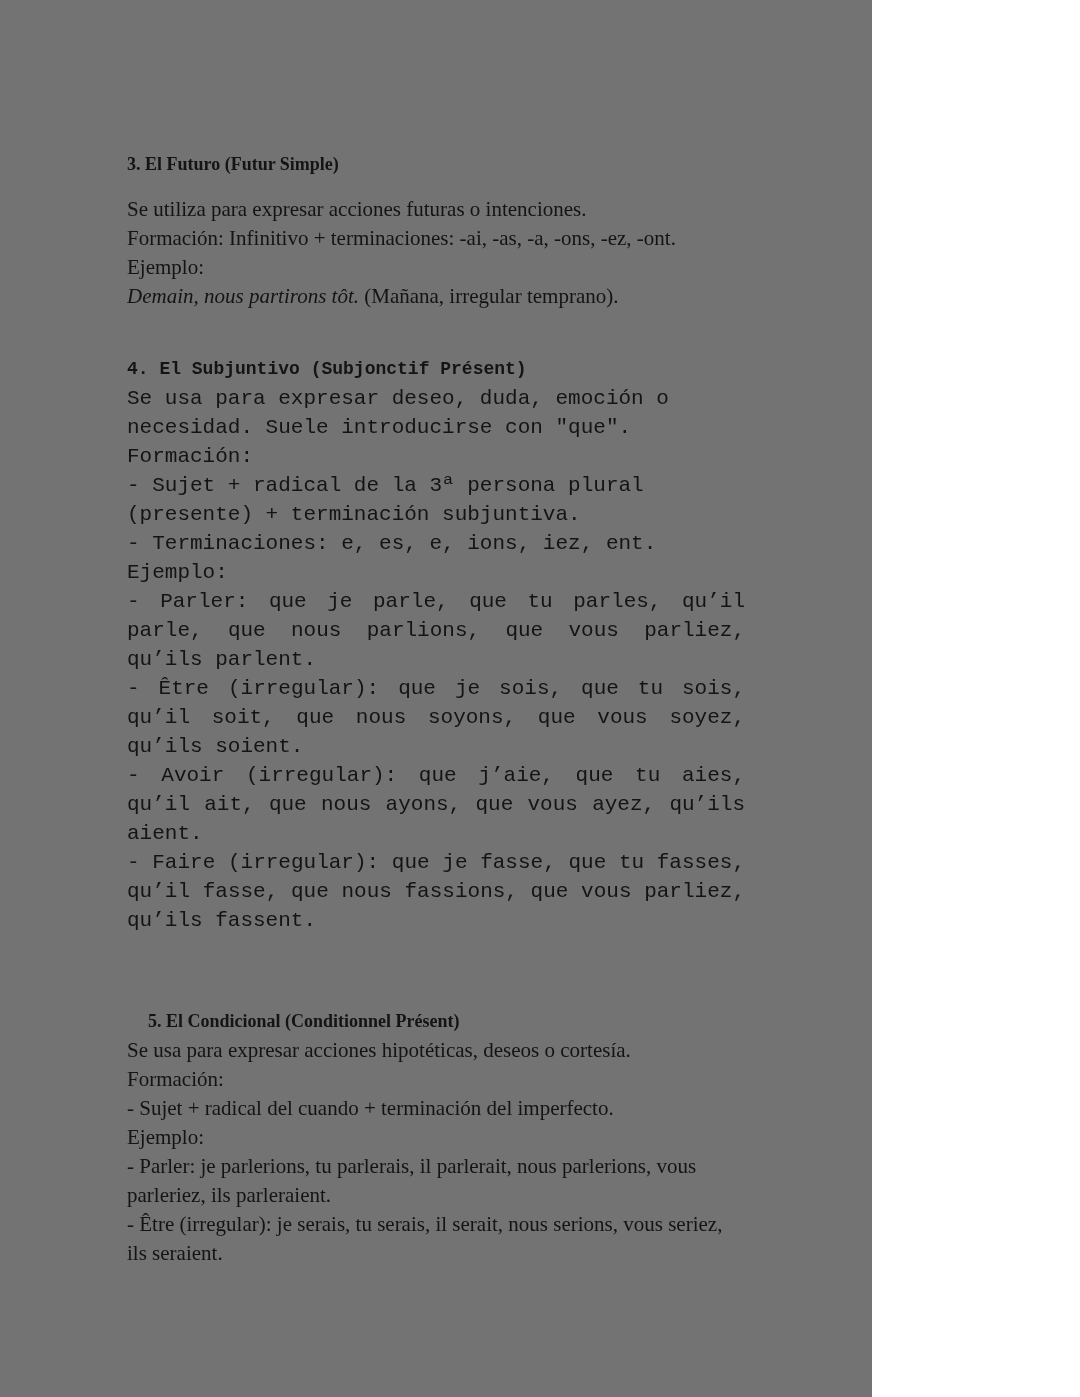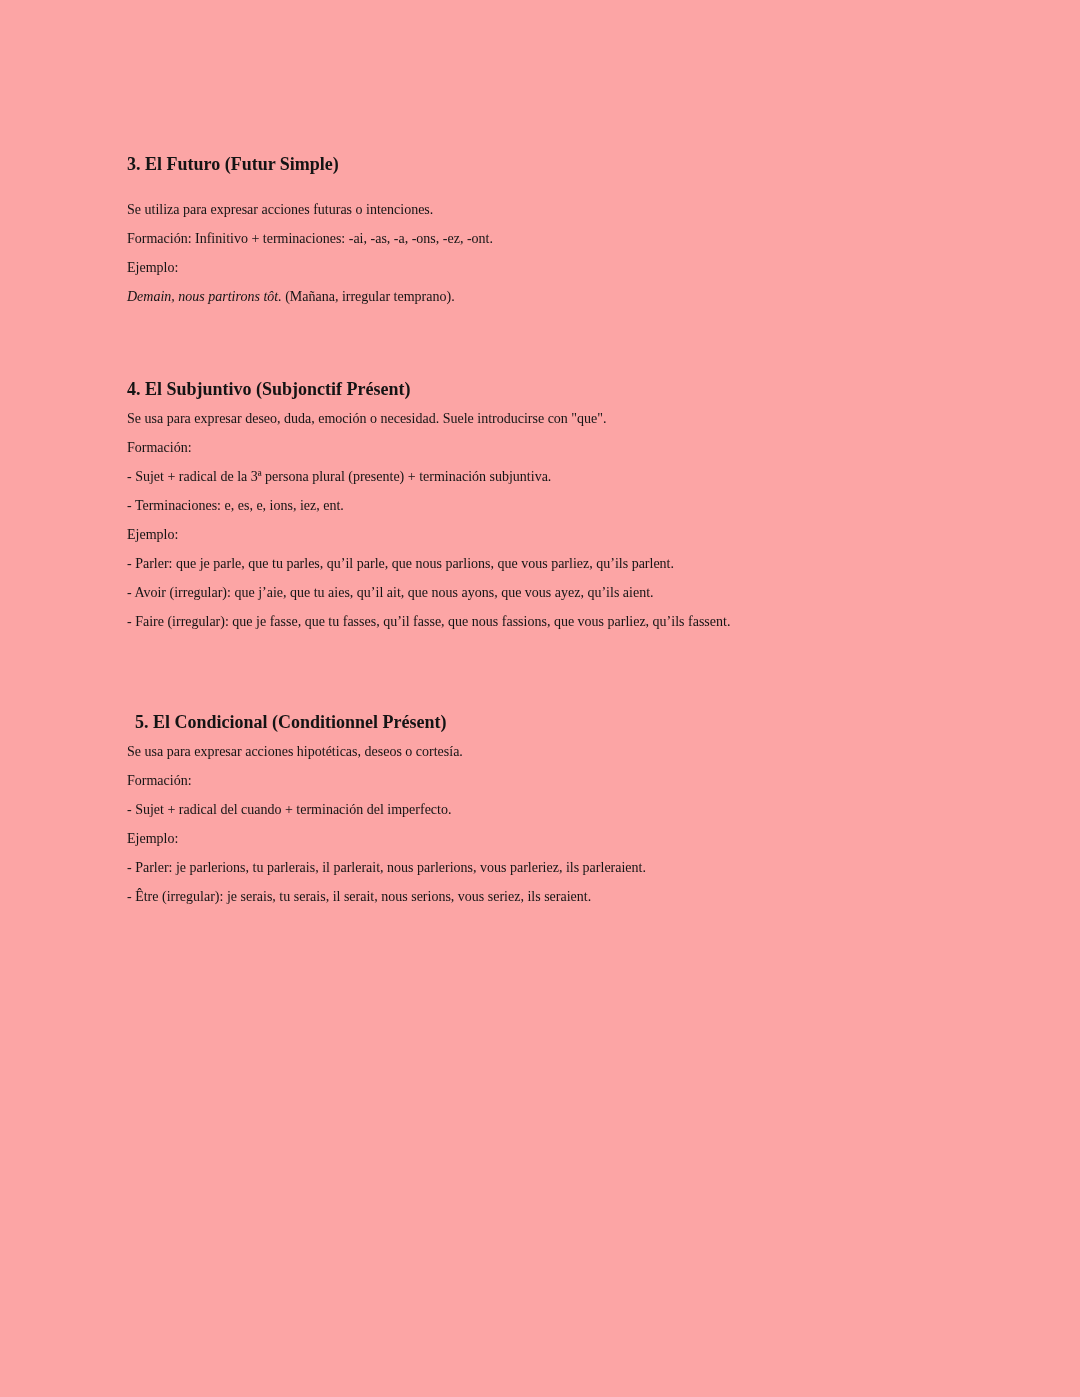--- a/index.html
+++ b/index.html
@@ -8,42 +8,42 @@
     background: #ffffff;
   }
   body {
     width: 1080px;
     min-height: 1397px;
     font-family: "Liberation Serif", "DejaVu Serif", serif;
     color: #141414;
   }
   .page {
     box-sizing: border-box;
-    width: 1080px;
+    width: 872px;
     min-height: 1397px;
     padding: 150px 127px 80px 127px;
-    background: #fca5a5;
+    background: #737373;
   }
   .h {
     font-size: 18px;
     line-height: 29px;
     font-weight: bold;
     margin: 0;
   }
   .h.mb { margin-bottom: 16px; }
-  .indent-sm { padding-left: 8px; }
+  .indent-sm { padding-left: 8px; margin-left: 13px; }
   p.line {
-    font-size: 14px;
+    font-size: 21px;
     line-height: 29px;
     margin: 0;
   }
   p.just { text-align: justify; }
   .it { font-style: italic; margin-top: 31px; }
   .mt-blank { margin-top: 29px; }
-  .sec-4 { margin-top: 64px; }
+  .sec-4 { margin-top: 44px; font-family: Liberation Mono, monospace; }
   .sec-5 { margin-top: 72px; }
 </style>
 </head>
 <body>
 
 <div class="page">
 
   <section>
     <h2 class="h mb">3. El Futuro (Futur Simple)</h2>
     <p class="line">Se utiliza para expresar acciones futuras o intenciones.</p>
@@ -53,20 +53,21 @@
   </section>
 
   <section class="sec-4">
     <h2 class="h">4. El Subjuntivo (Subjonctif Présent)</h2>
     <p class="line">Se usa para expresar deseo, duda, emoción o necesidad. Suele introducirse con "que".</p>
     <p class="line mt-blank">Formación:</p>
     <p class="line">- Sujet + radical de la 3ª persona plural (presente) + terminación subjuntiva.</p>
     <p class="line">- Terminaciones: e, es, e, ions, iez, ent.</p>
     <p class="line mt-blank">Ejemplo:</p>
     <p class="line just">- Parler: que je parle, que tu parles, qu’il parle, que nous parlions, que vous parliez, qu’ils parlent.</p>
+    <p class="line just">- Être (irregular): que je sois, que tu sois, qu’il soit, que nous soyons, que vous soyez, qu’ils soient.</p>
     <p class="line just">- Avoir (irregular): que j’aie, que tu aies, qu’il ait, que nous ayons, que vous ayez, qu’ils aient.</p>
     <p class="line just">- Faire (irregular): que je fasse, que tu fasses, qu’il fasse, que nous fassions, que vous parliez, qu’ils fassent.</p>
   </section>
 
   <section class="sec-5">
     <h2 class="h indent-sm">5. El Condicional (Conditionnel Présent)</h2>
     <p class="line">Se usa para expresar acciones hipotéticas, deseos o cortesía.</p>
     <p class="line mt-blank">Formación:</p>
     <p class="line">- Sujet + radical del cuando + terminación del imperfecto.</p>
     <p class="line mt-blank">Ejemplo:</p>

